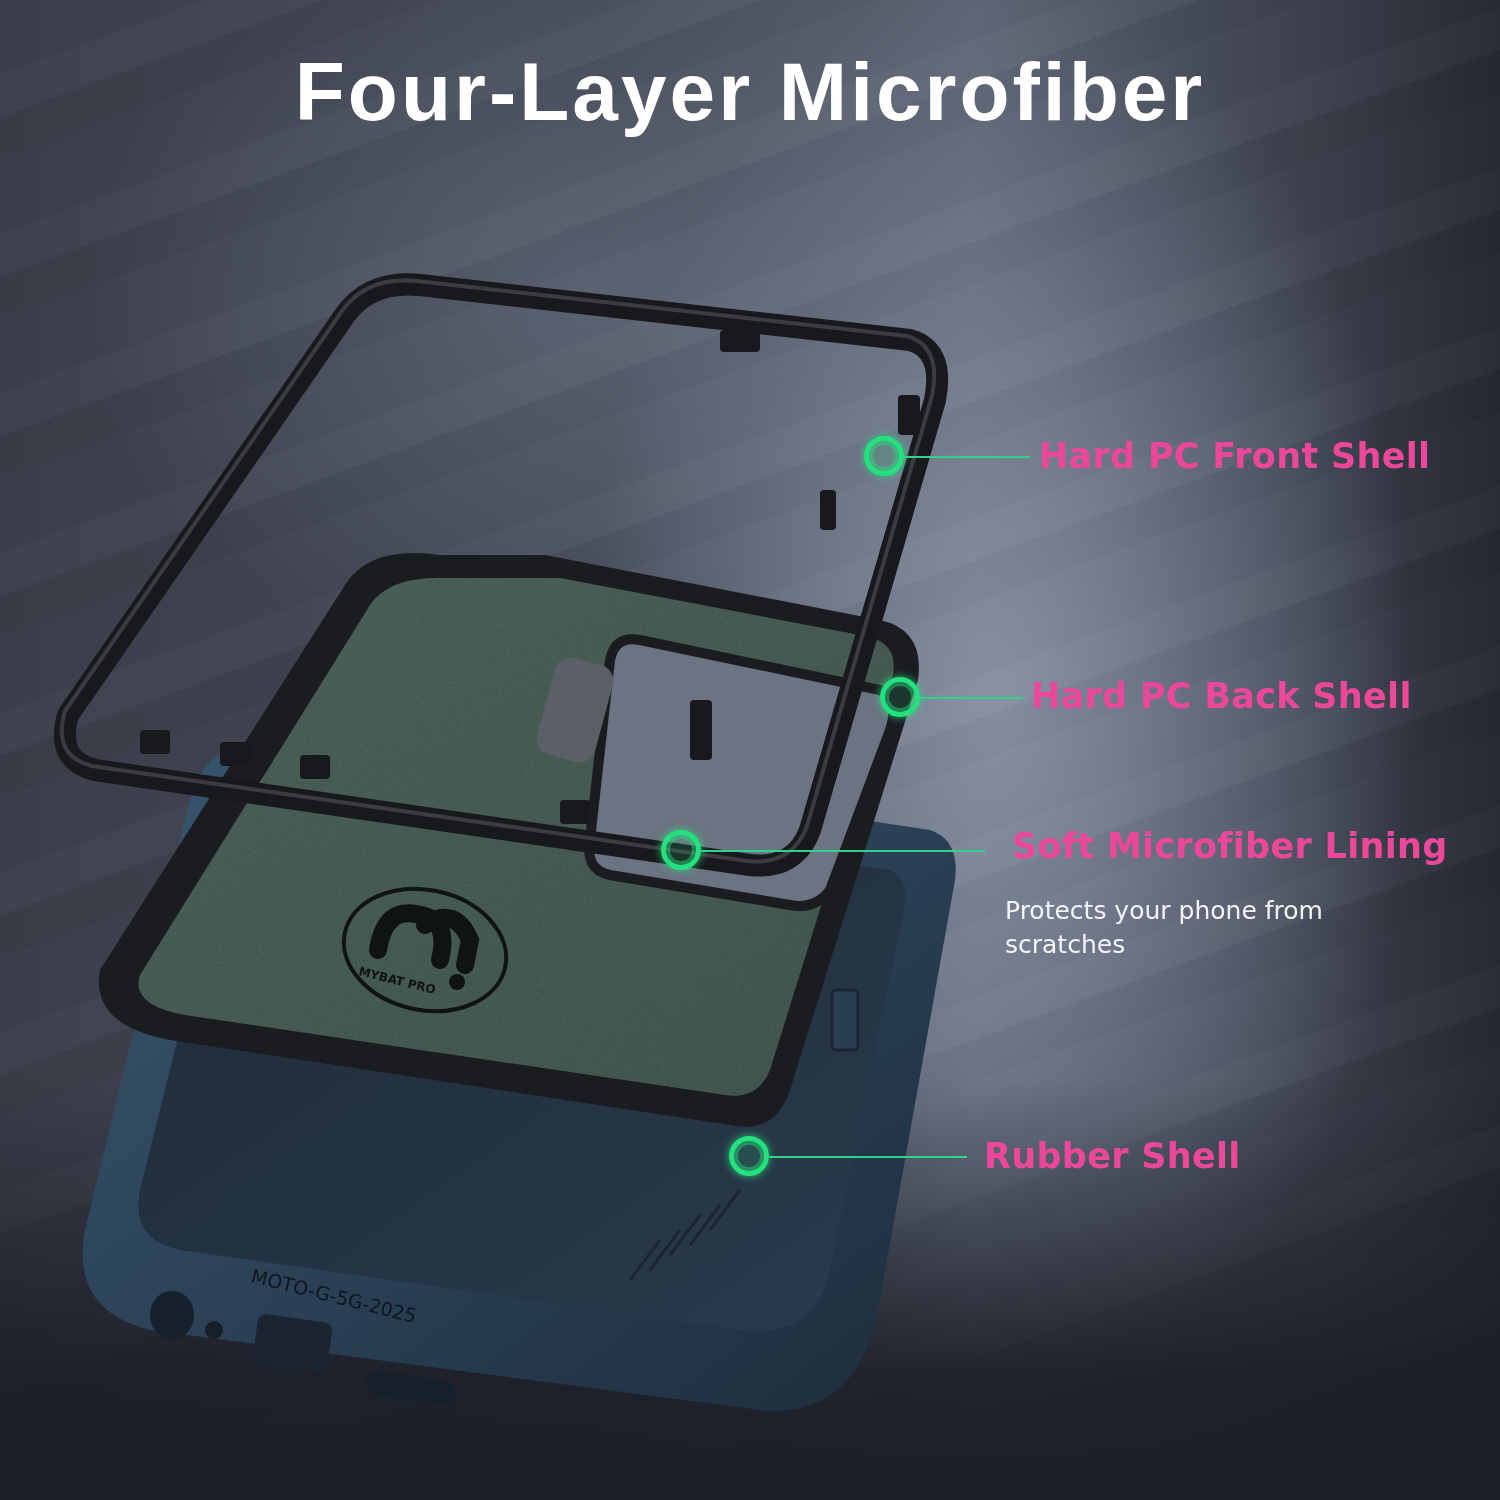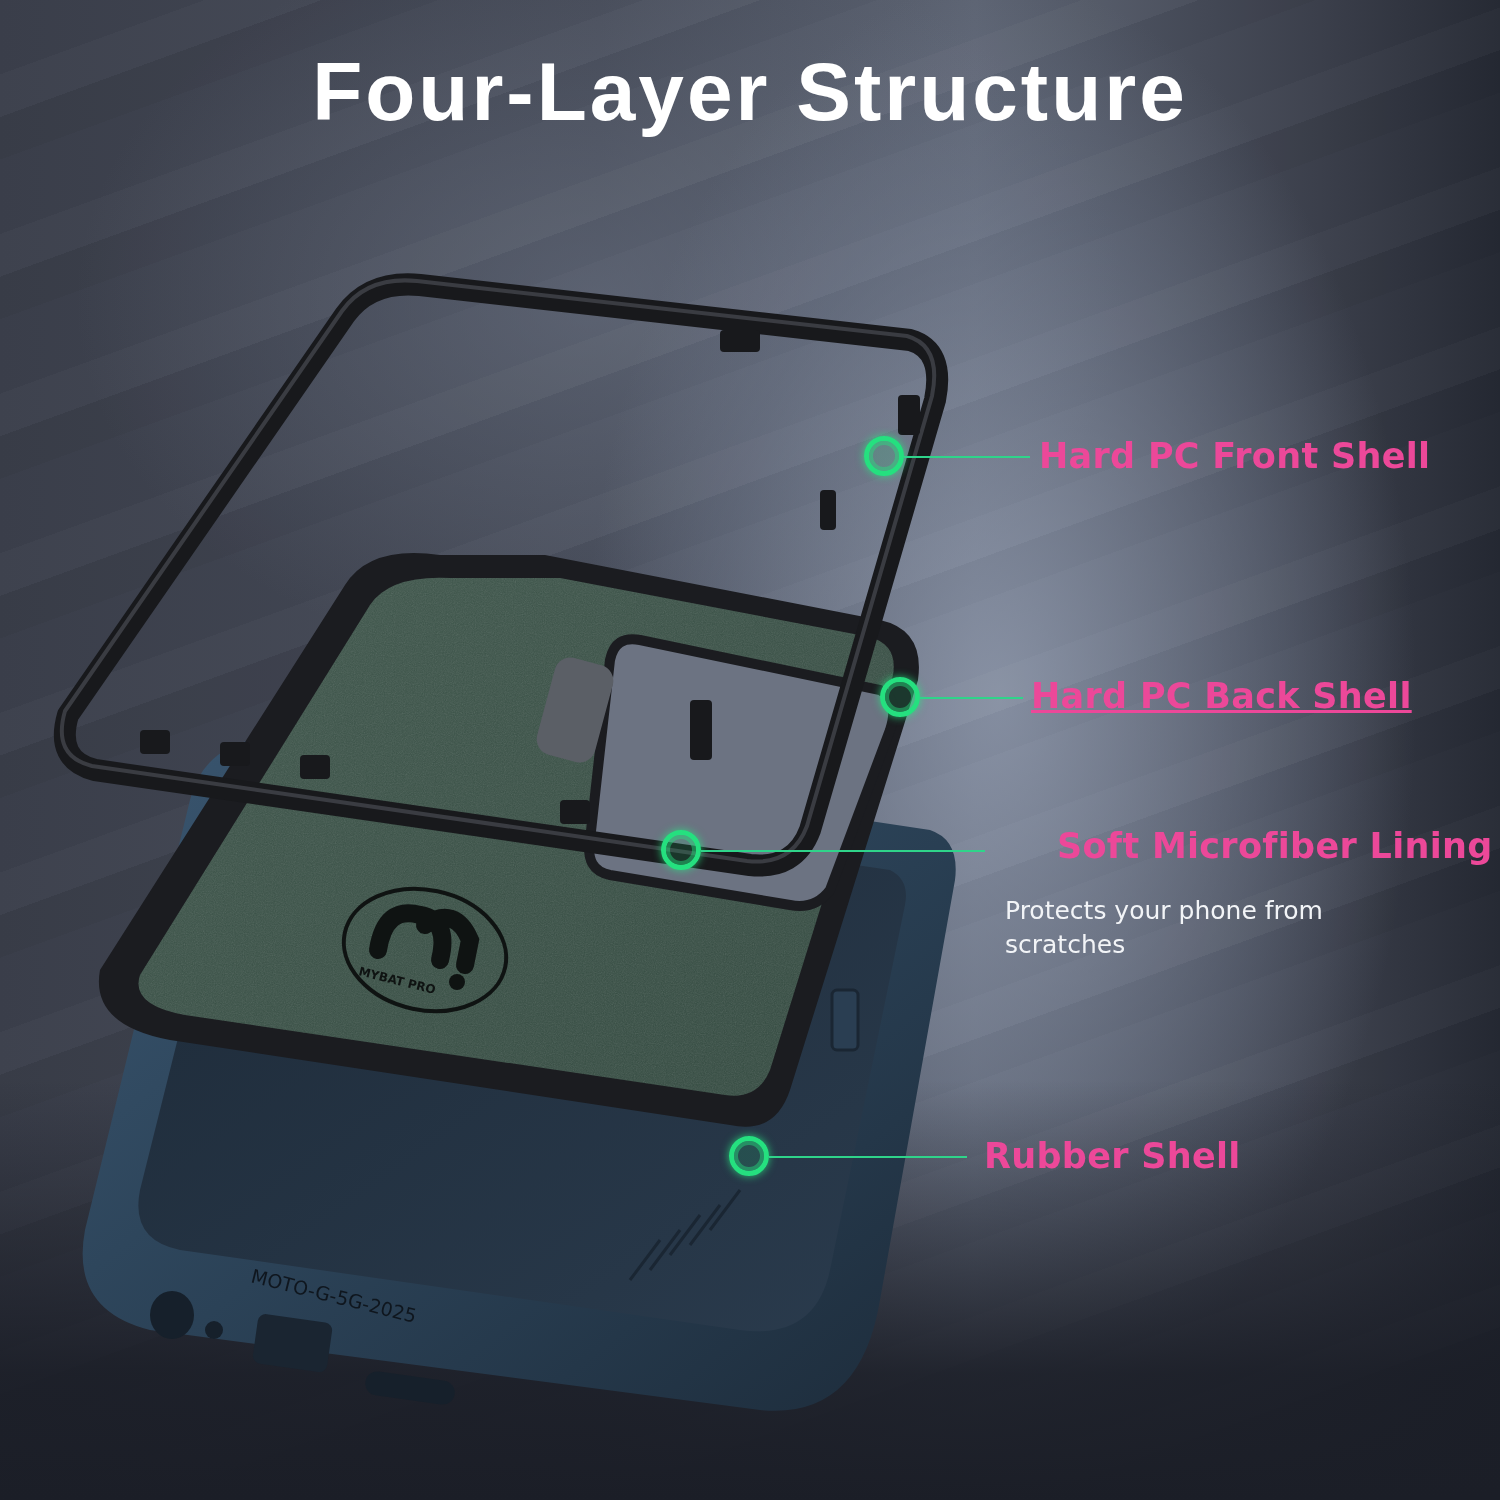--- a/index.html
+++ b/index.html
@@ -45,21 +45,21 @@
     background: rgba(37,224,127,0.15);
   }
 </style>
 </head>
 <body>
 
 <div class="bg"></div>
 <div class="bg-streaks"></div>
 <div class="bottom-fade"></div>
 
-<div class="title">Four-Layer Structure</div>
+<div class="title">Four-Layer Microfiber</div>
 
 <svg class="art" width="1500" height="1500" viewBox="0 0 1500 1500">
   <defs>
     <linearGradient id="rubberG" x1="0" y1="0" x2="1" y2="1">
       <stop offset="0" stop-color="#3a5670"></stop>
       <stop offset="0.5" stop-color="#2b4257"></stop>
       <stop offset="1" stop-color="#1d2c3b"></stop>
     </linearGradient>
     <linearGradient id="rubberInner" x1="0" y1="0" x2="1" y2="1">
       <stop offset="0" stop-color="#1d2a38"></stop>
@@ -127,22 +127,22 @@
     </g>
   </g>
 </svg>
 
 <div class="dot" style="left:864px; top:436px;"></div>
 <div class="leader" style="left:904px; top:456px; width:126px;"></div>
 <div class="label" style="left:1039px; top:436px;">Hard PC Front Shell</div>
 
 <div class="dot" style="left:880px; top:677px;"></div>
 <div class="leader" style="left:920px; top:697px; width:103px;"></div>
-<div class="label" style="left:1031px; top:676px;text-decoration:underline;">Hard PC Back Shell</div>
+<div class="label" style="left:1031px; top:676px;">Hard PC Back Shell</div>
 
 <div class="dot" style="left:661px; top:830px;"></div>
 <div class="leader" style="left:701px; top:850px; width:284px;"></div>
-<div class="label" style="left:1012px; top:826px;margin-left:45px;">Soft Microfiber Lining</div>
+<div class="label" style="left:1012px; top:826px;">Soft Microfiber Lining</div>
 <div class="sub" style="left:1005px; top:870px;">Protects your phone from scratches</div>
 
 <div class="dot" style="left:729px; top:1136px;"></div>
 <div class="leader" style="left:769px; top:1156px; width:198px;"></div>
 <div class="label" style="left:984px; top:1136px;text-align:center;">Rubber Shell</div>
 
 </body></html>

